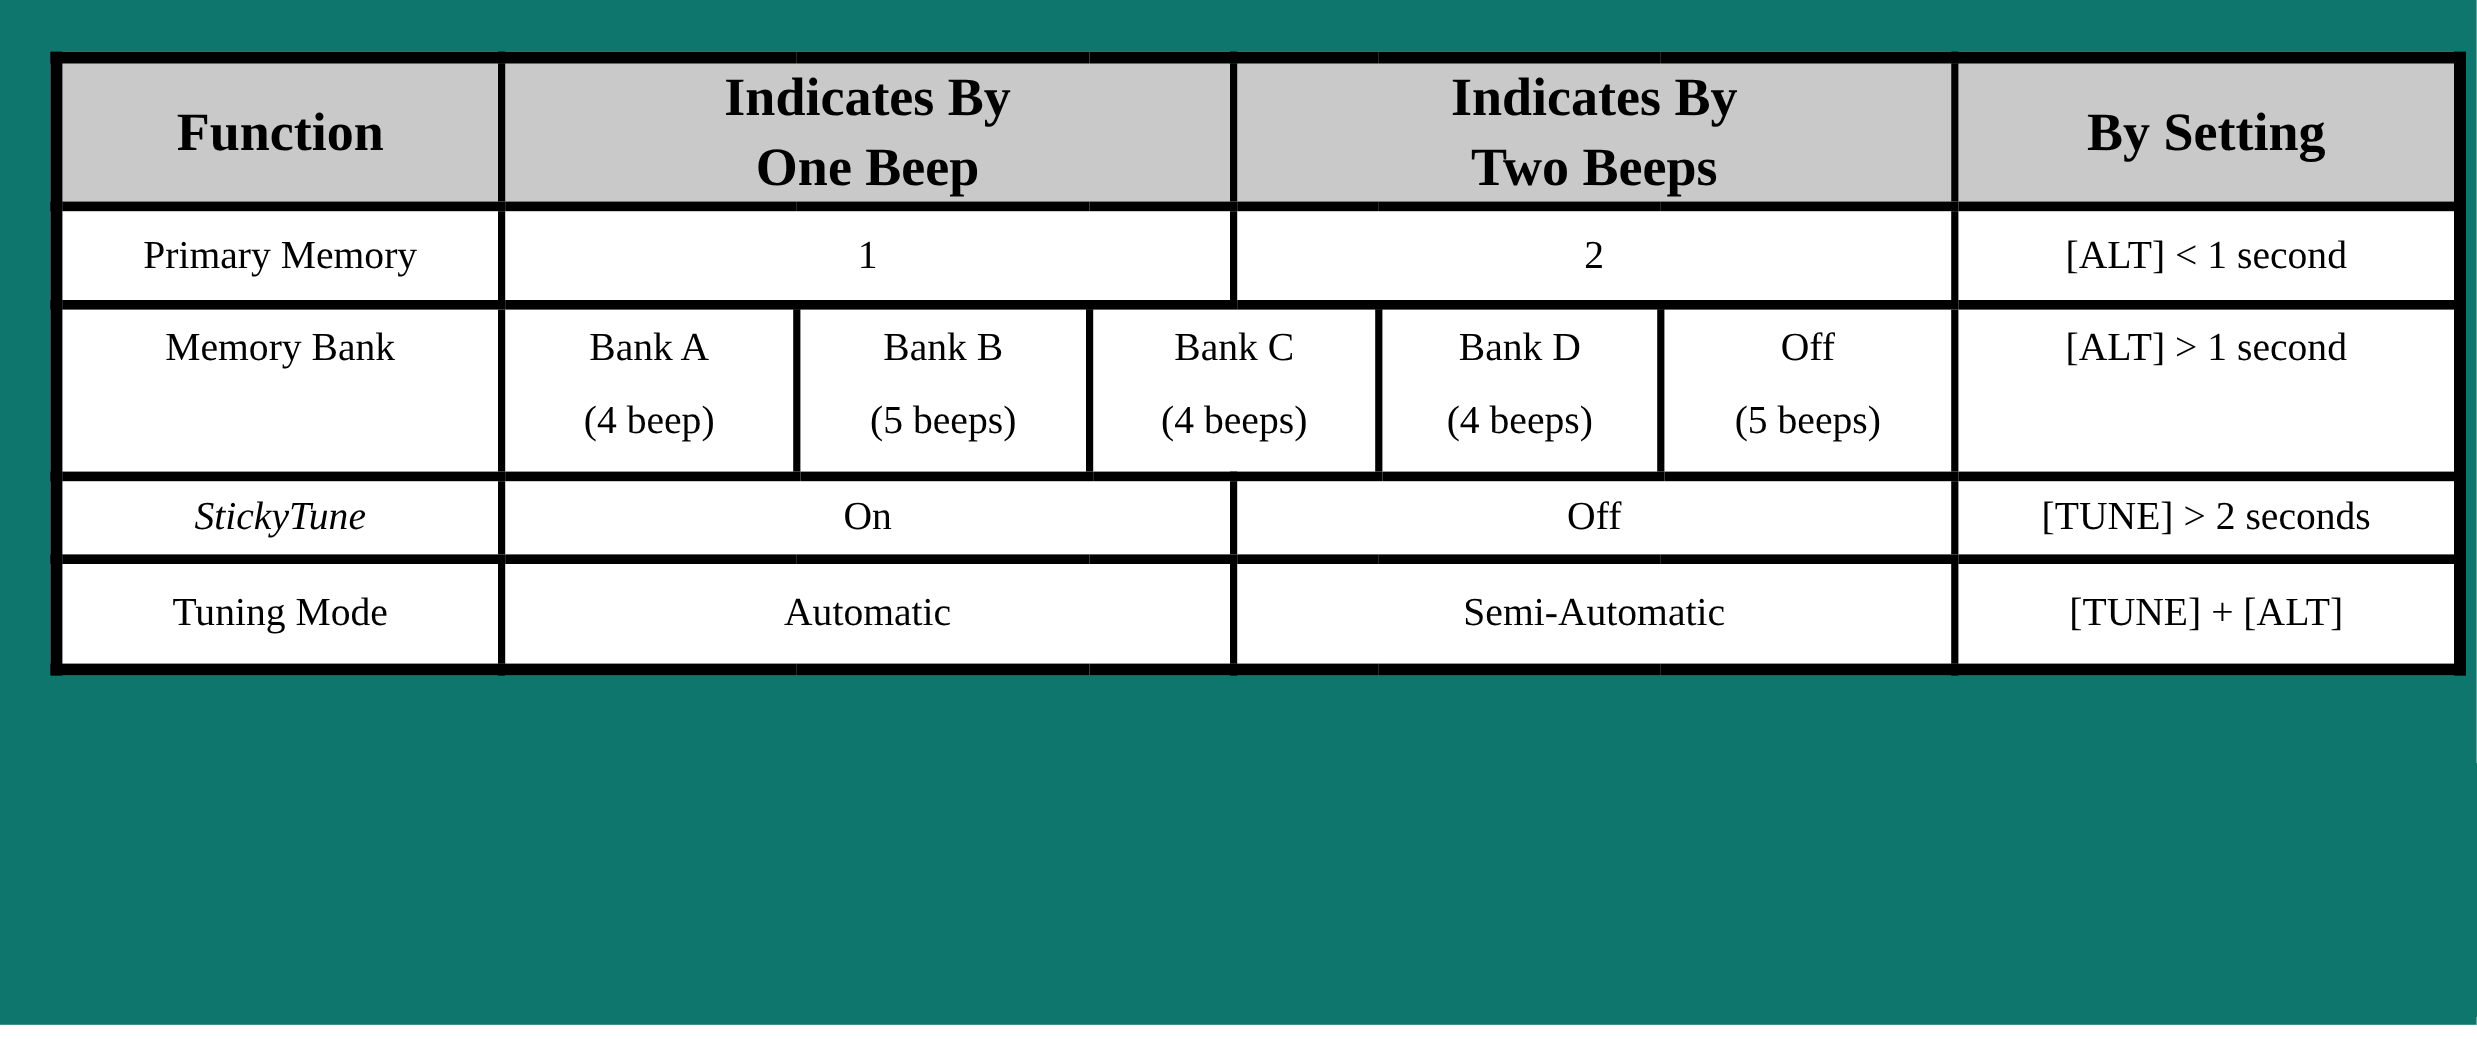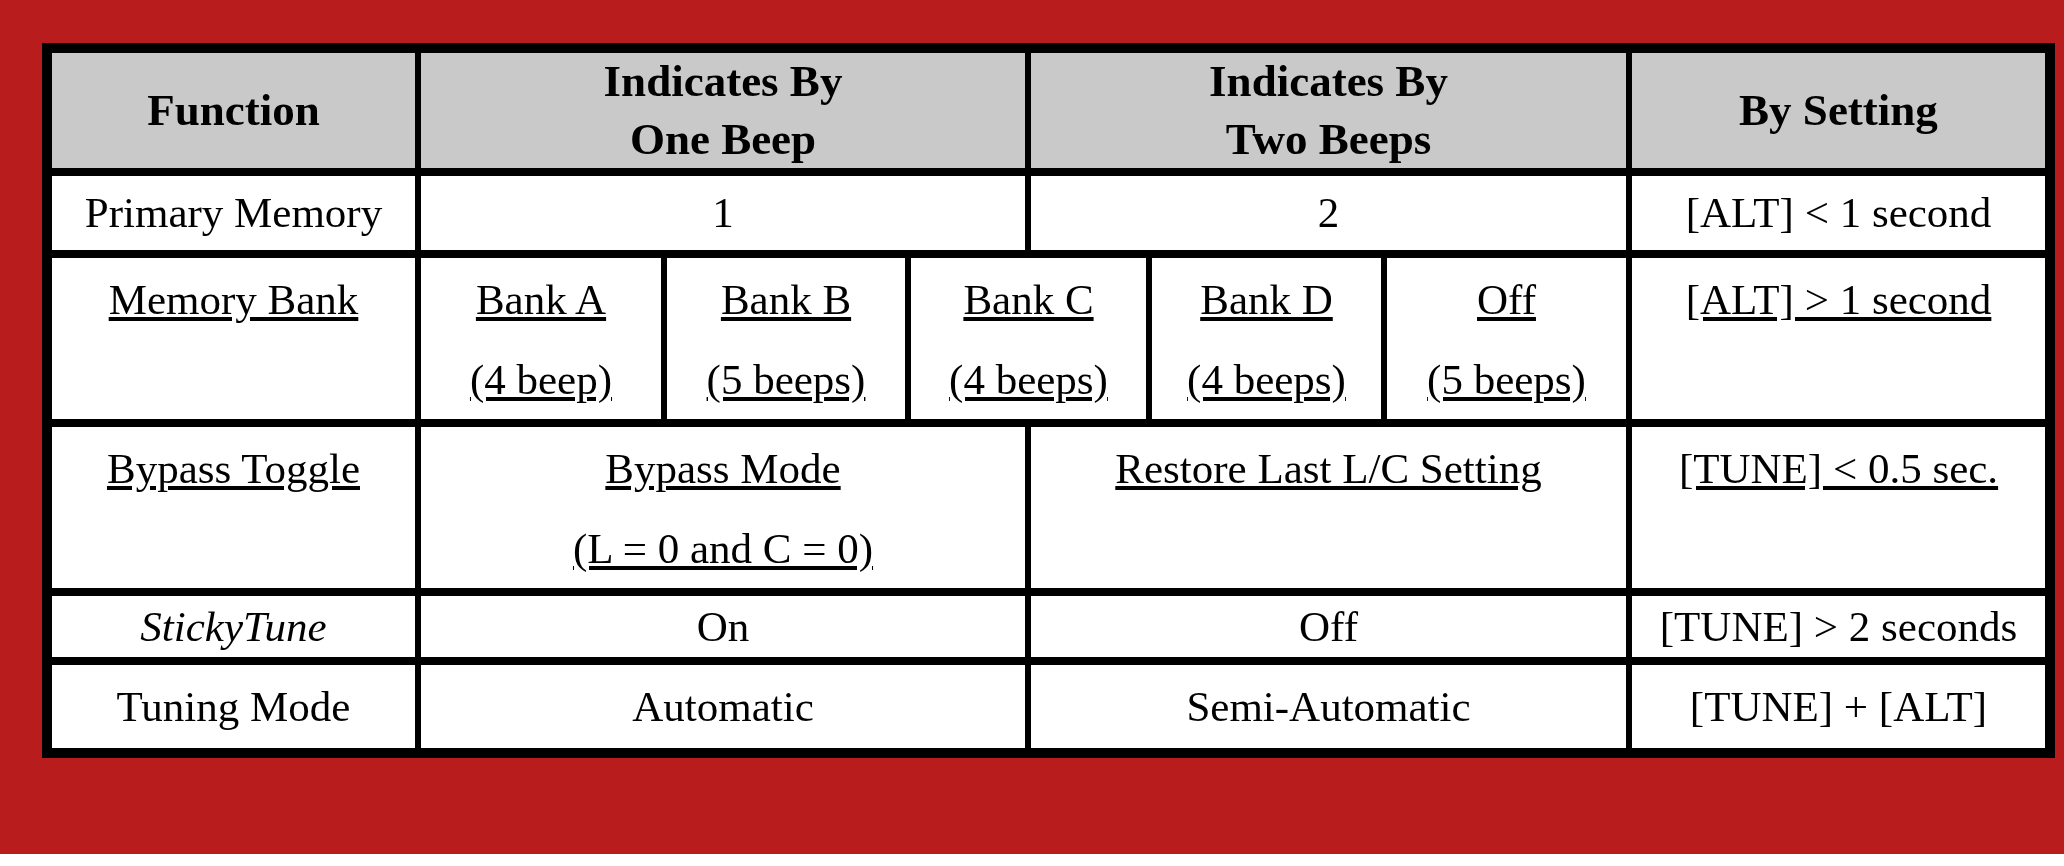--- a/index.html
+++ b/index.html
@@ -8,57 +8,56 @@
     background: #ffffff;
     width: 2064px;
     height: 866px;
     overflow: hidden;
     font-family: "Liberation Serif", "DejaVu Serif", serif;
   }
   .page {
     position: relative;
     width: 2064px;
     height: 854px;
-    background: #b91c1c;
+    background: #0f766e;
   }
   table.func-table {
     position: absolute;
     left: 42px;
     top: 43px;
     width: 2005px;
     border-collapse: collapse;
     table-layout: fixed;
     background: #ffffff;
     border: 10px solid #000000;
   }
   table.func-table td, table.func-table th {
     border-left: 6px solid #000000;
     border-right: 6px solid #000000;
     border-top: 8px solid #000000;
     border-bottom: 8px solid #000000;
     text-align: center;
     vertical-align: middle;
     padding: 0;
     color: #000000;
-    font-size: 43px;
+    font-size: 33px;
     line-height: 1.3;
     white-space: pre-line;
     overflow: hidden;
   }
   table.func-table th {
     background: #c9c9c9;
     font-weight: bold;
     font-size: 45px;
     line-height: 1.28;
   }
   tr.row-top td {
     vertical-align: top;
     line-height: 1.85;
     padding-top: 2px;
-    text-decoration: underline;
   }
   td.fn-italic {
     font-style: italic;
   }
 </style>
 </head>
 <body>
 
 <div class="page">
   <table class="func-table">
@@ -98,27 +97,20 @@
 (5 beeps)</td>
       <td colspan="2">Bank C
 (4 beeps)</td>
       <td>Bank D
 (4 beeps)</td>
       <td>Off
 (5 beeps)</td>
       <td>[ALT] &gt; 1 second</td>
     </tr>
 
-    <tr style="height:148px" class="row-top">
-      <td>Bypass Toggle</td>
-      <td colspan="3">Bypass Mode
-(L = 0 and C = 0)</td>
-      <td colspan="3">Restore Last L/C Setting</td>
-      <td>[TUNE] &lt; 0.5 sec.</td>
-    </tr>
 
 
     <tr style="height:69px">
       <td class="fn-italic">StickyTune</td>
       <td colspan="3">On</td>
       <td colspan="3">Off</td>
       <td>[TUNE] &gt; 2 seconds</td>
     </tr>
 
     <tr style="height:92px">

